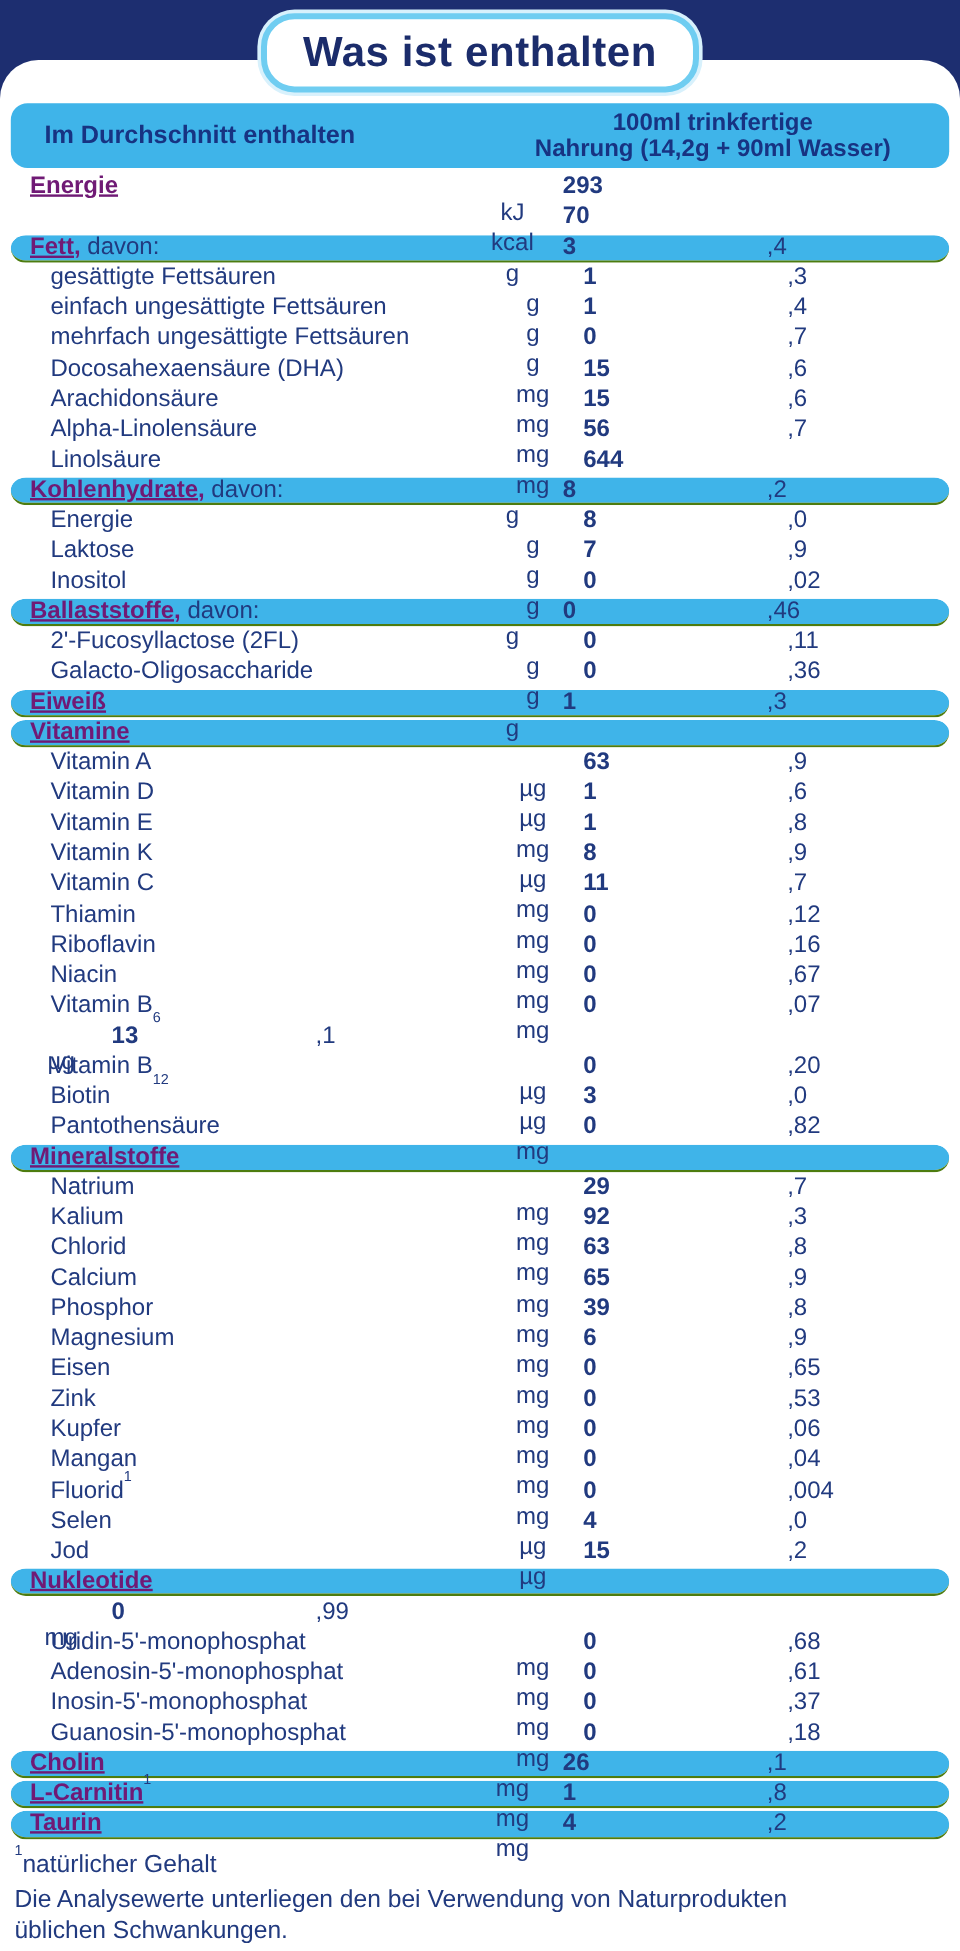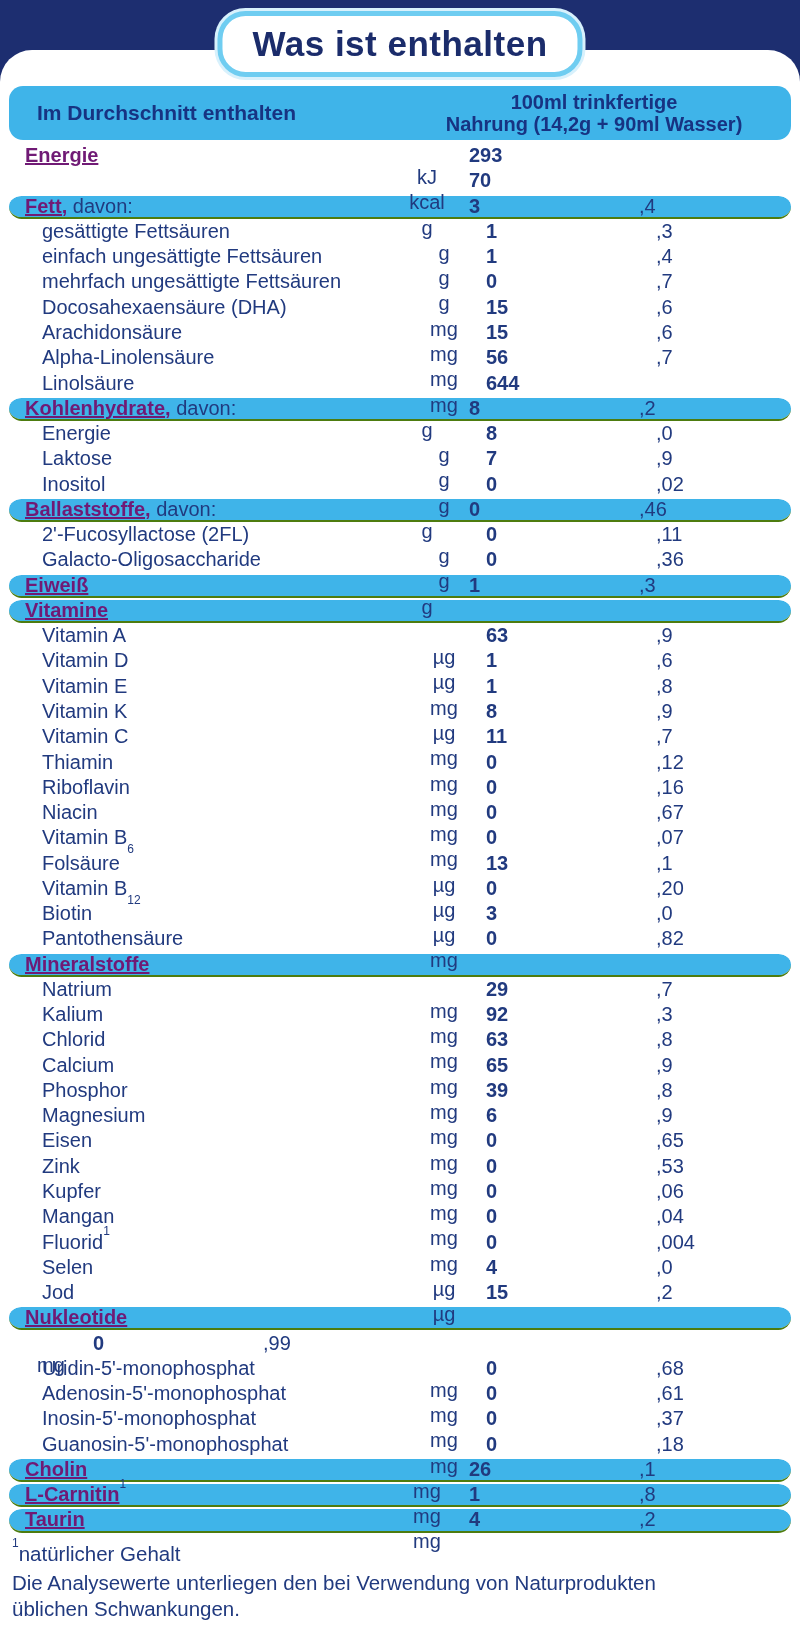--- a/index.html
+++ b/index.html
@@ -266,21 +266,20 @@
     <div class="vint">0</div>
     <div class="vdec">,67</div>
   </div>
       <div class="row indent">
     <div class="name"><span class="nm">Vitamin B</span><sub>6</sub></div>
     <div class="unit">mg</div>
     <div class="vint">0</div>
     <div class="vdec">,07</div>
   </div>
       <div class="row indent">
-    <div class="name"><span class="nm">Folsäure</span></div>
     <div class="unit">µg</div>
     <div class="vint">13</div>
     <div class="vdec">,1</div>
   </div>
       <div class="row indent">
     <div class="name"><span class="nm">Vitamin B</span><sub>12</sub></div>
     <div class="unit">µg</div>
     <div class="vint">0</div>
     <div class="vdec">,20</div>
   </div>

